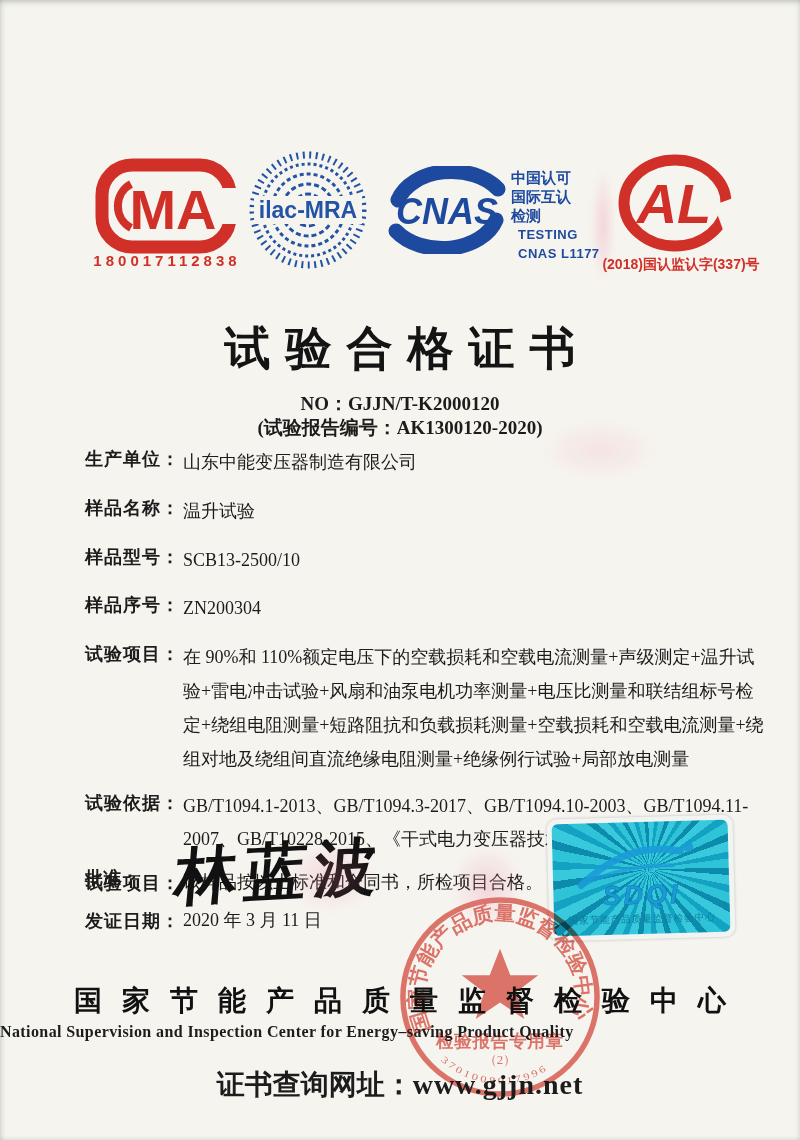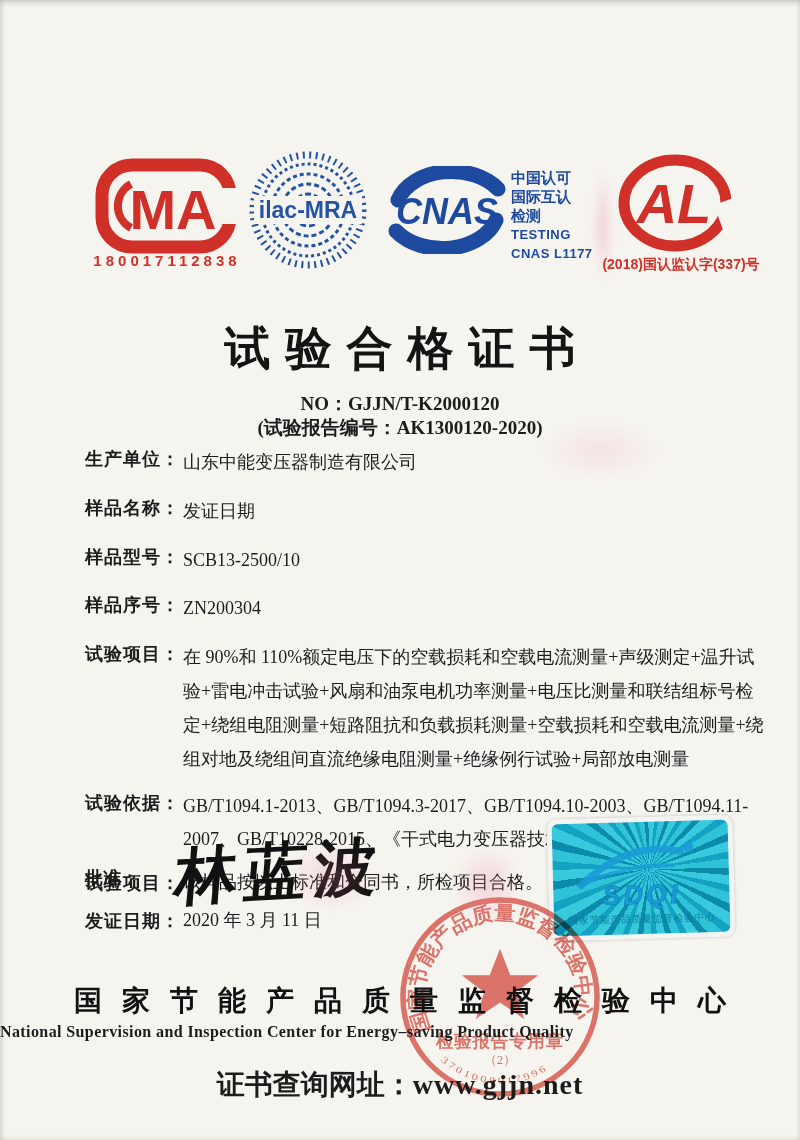--- a/index.html
+++ b/index.html
@@ -13,21 +13,21 @@
     color:#1c1c1c;
   }
   .abs{position:absolute;}
   
   .cma-num{position:absolute;left:92px;top:252px;width:150px;text-align:center;
     color:#d03028;font-family:"Liberation Sans","DejaVu Sans",sans-serif;
     font-size:15px;font-weight:bold;letter-spacing:4px;}
   .cnas-block{position:absolute;left:511px;top:168px;line-height:19px;
     color:#1d4a9e;font-family:"Liberation Sans","DejaVu Sans",sans-serif;
     font-size:15px;font-weight:bold;}
-  .cnas-block .en{font-size:13px;letter-spacing:.5px;}
+  .cnas-block .en{font-size:13px;letter-spacing:.5px;margin-left:7px;}
   .cal-cap{position:absolute;left:586px;top:256px;width:190px;text-align:center;
     color:#d03028;font-size:14px;font-weight:bold;
     font-family:"Liberation Sans","DejaVu Sans",sans-serif;}
   
   .title{position:absolute;left:0;top:318px;width:100%;text-align:center;
     font-size:46px;font-weight:bold;letter-spacing:15px;text-indent:15px;color:#141414;}
   .cert-no{position:absolute;left:0;top:391px;width:100%;text-align:center;
     font-size:19px;font-weight:bold;}
   .report-no{position:absolute;left:0;top:415px;width:100%;text-align:center;
     font-size:19px;font-weight:bold;}
@@ -121,21 +121,21 @@
   <div class="cert-no">NO：GJJN/T-K2000120</div>
   <div class="report-no">(试验报告编号：AK1300120-2020)</div>
 
   <div class="fields">
     <div class="frow single">
       <span class="flabel">生产单位：</span>
       <span class="fvalue">山东中能变压器制造有限公司</span>
     </div>
     <div class="frow single">
       <span class="flabel">样品名称：</span>
-      <span class="fvalue">发证日期</span>
+      <span class="fvalue">温升试验</span>
     </div>
     <div class="frow single">
       <span class="flabel">样品型号：</span>
       <span class="fvalue">SCB13-2500/10</span>
     </div>
     <div class="frow single">
       <span class="flabel">样品序号：</span>
       <span class="fvalue">ZN200304</span>
     </div>
     <div class="frow">

